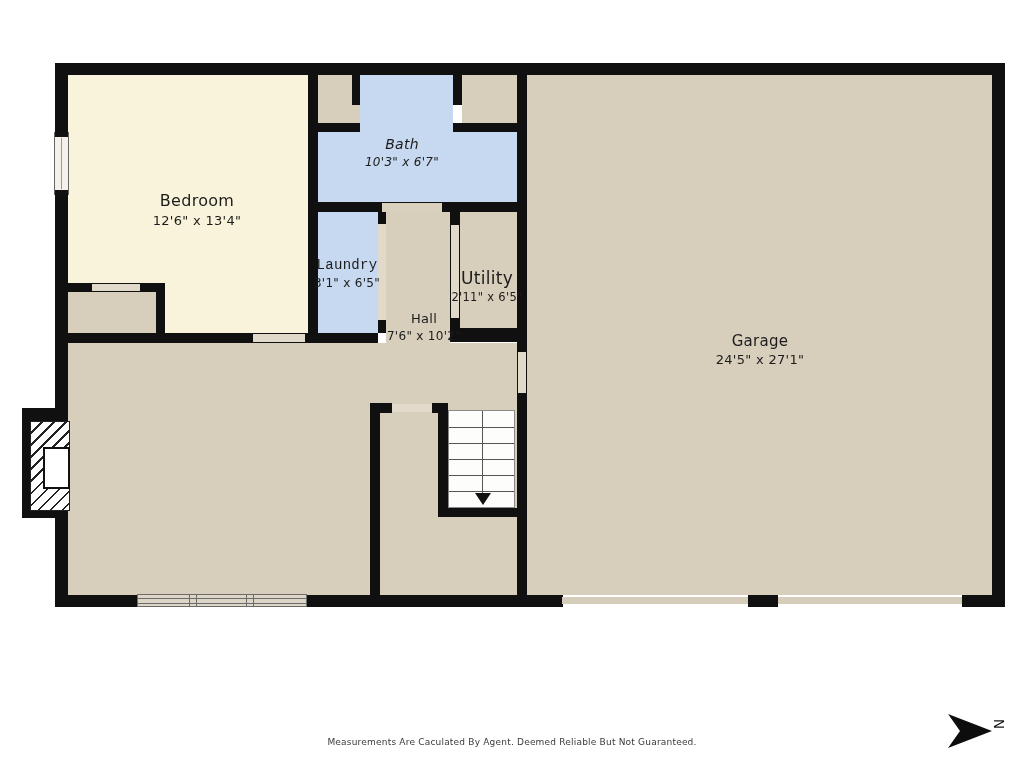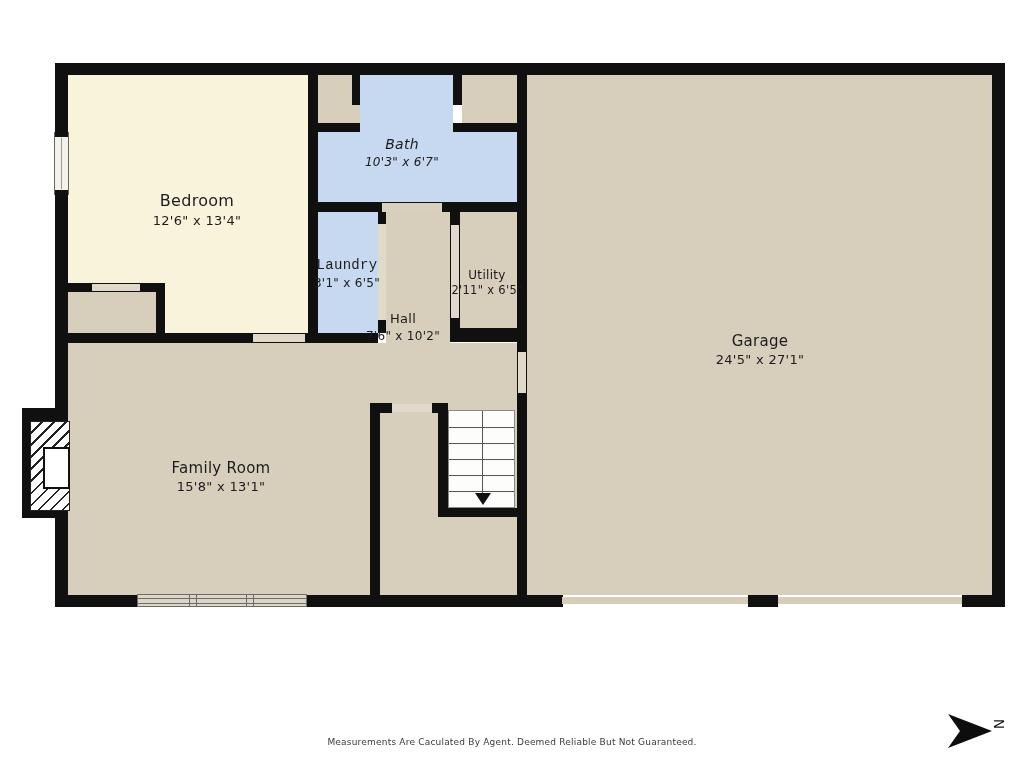--- a/index.html
+++ b/index.html
@@ -137,30 +137,26 @@
   </div>
   <div class="rlabel" style="left:402px;top:135px;font-style:italic;">
     <span class="rname" style="font-size:14px;">Bath</span>
     <span class="rdims" style="font-size:12px;">10'3" x 6'7"</span>
   </div>
   <div class="rlabel" style="left:347px;top:256px;">
     <span class="rname" style="font-size:14px;font-family:Liberation Mono, monospace;">Laundry</span>
     <span class="rdims" style="font-size:12px;">3'1" x 6'5"</span>
   </div>
   <div class="rlabel" style="left:487px;top:267px;">
-    <span class="rname" style="font-size:12px;">Utility</span>
+    <span class="rname" style="font-size:17px;">Utility</span>
     <span class="rdims" style="font-size:11.5px;">2'11" x 6'5"</span>
   </div>
-  <div class="rlabel" style="left:403px;top:310px;">
+  <div class="rlabel" style="left:424px;top:310px;">
     <span class="rname" style="font-size:13px;">Hall</span>
     <span class="rdims" style="font-size:12px;">7'6" x 10'2"</span>
-  </div>
-  <div class="rlabel" style="left:221px;top:458px;">
-    <span class="rname" style="font-size:15px;">Family Room</span>
-    <span class="rdims" style="font-size:13px;">15'8" x 13'1"</span>
   </div>
   <div class="rlabel" style="left:760px;top:331px;">
     <span class="rname" style="font-size:15px;">Garage</span>
     <span class="rdims" style="font-size:13px;">24'5" x 27'1"</span>
   </div>
 
   <svg class="abs" style="left:948px;top:712px;" width="46" height="38" viewBox="0 0 46 38">
     <polygon points="0,2 44,19 0,36 12,19" fill="#0d0d0d"></polygon>
   </svg>
   <div class="compass-n">N</div>

